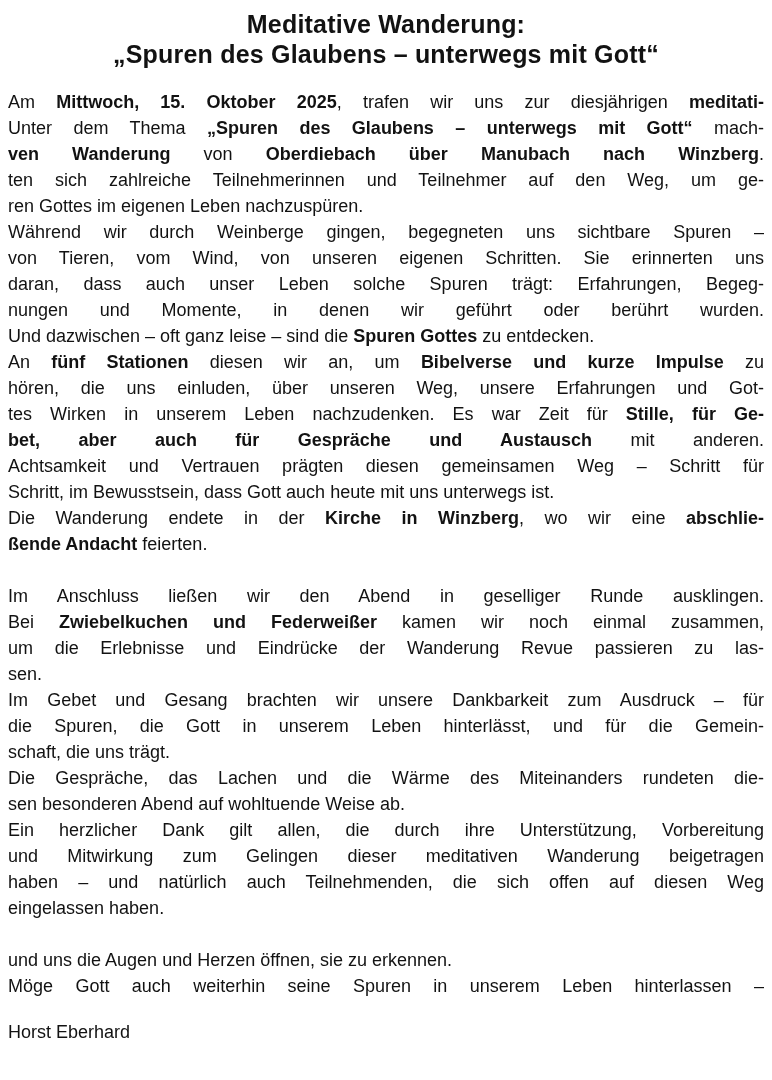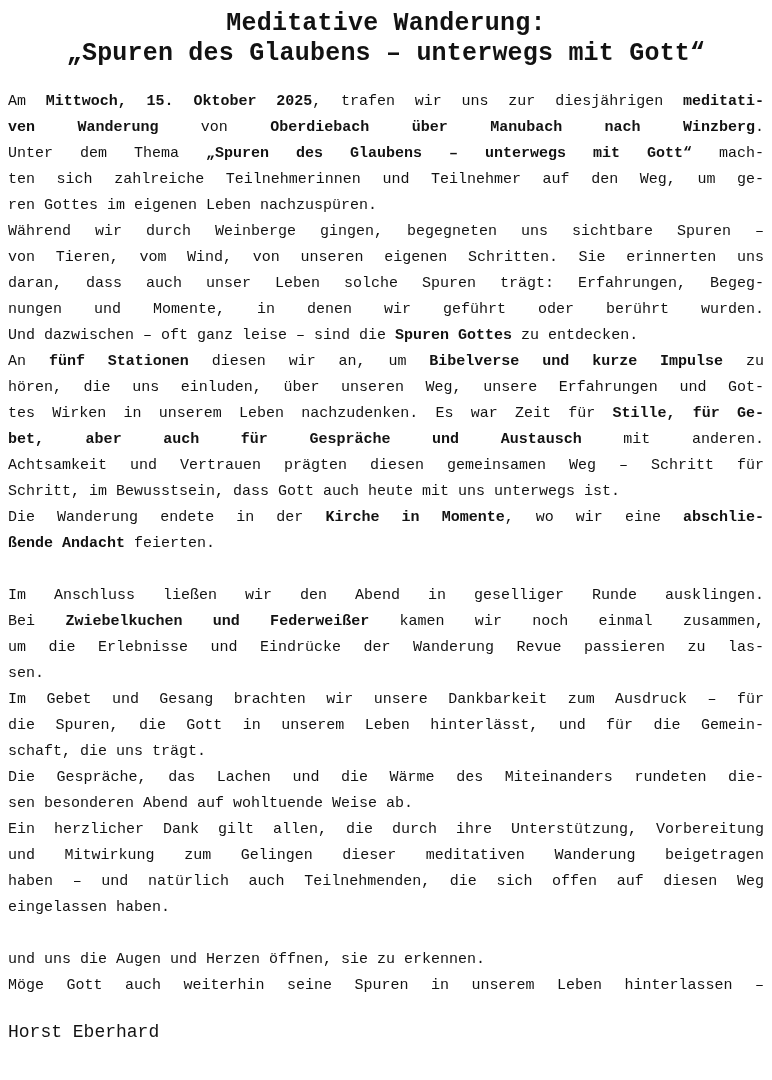--- a/index.html
+++ b/index.html
@@ -8,33 +8,33 @@
     background: #ffffff;
   }
   .page {
     position: relative;
     width: 772px;
     height: 1080px;
     box-sizing: border-box;
     padding: 9px 8px 0 8px;
     background: #ffffff;
     color: #121212;
-    font-family: Liberation Mono, monospace;
+    font-family: Liberation Sans, sans-serif;
     overflow: hidden;
   }
   .doc-title {
     text-align: center;
     font-weight: bold;
     font-size: 25px;
     line-height: 30px;
     margin-bottom: 20px;
     letter-spacing: 0.2px;
   }
   .doc-body {
-    font-size: 15px;
+    font-size: 18px;
     line-height: 26px;
   }
   .para {
     margin: 0;
   }
   .para.gap-after {
     margin-bottom: 26px;
   }
   .line {
     height: 26px;
@@ -62,42 +62,42 @@
 <div class="page">
 
   <div class="doc-title">
     <div>Meditative Wanderung:</div>
     <div>„Spuren des Glaubens – unterwegs mit Gott“</div>
   </div>
 
   <div class="doc-body" id="doc-body">
       <div class="para">
         <div class="line just"><span>Am </span><span class="b">Mittwoch, 15. Oktober 2025</span><span>, trafen wir uns zur diesjährigen </span><span class="b">meditati-</span></div>
+        <div class="line just"><span>Unter dem Thema </span><span class="b">„Spuren des Glaubens – unterwegs mit Gott“</span><span> mach-</span></div>
         <div class="line just"><span class="b">ven Wanderung</span><span> von </span><span class="b">Oberdiebach über Manubach nach Winzberg</span><span>.</span></div>
-        <div class="line just"><span>Unter dem Thema </span><span class="b">„Spuren des Glaubens – unterwegs mit Gott“</span><span> mach-</span></div>
         <div class="line just"><span>ten sich zahlreiche Teilnehmerinnen und Teilnehmer auf den Weg, um ge-</span></div>
         <div class="line"><span>ren Gottes im eigenen Leben nachzuspüren.</span></div>
       </div>
       <div class="para">
         <div class="line just"><span>Während wir durch Weinberge gingen, begegneten uns sichtbare Spuren –</span></div>
         <div class="line just"><span>von Tieren, vom Wind, von unseren eigenen Schritten. Sie erinnerten uns</span></div>
         <div class="line just"><span>daran, dass auch unser Leben solche Spuren trägt: Erfahrungen, Begeg-</span></div>
         <div class="line just"><span>nungen und Momente, in denen wir geführt oder berührt wurden.</span></div>
         <div class="line"><span>Und dazwischen – oft ganz leise – sind die </span><span class="b">Spuren Gottes</span><span> zu entdecken.</span></div>
       </div>
       <div class="para">
         <div class="line just"><span>An </span><span class="b">fünf Stationen</span><span> diesen wir an, um </span><span class="b">Bibelverse und kurze Impulse</span><span> zu</span></div>
         <div class="line just"><span>hören, die uns einluden, über unseren Weg, unsere Erfahrungen und Got-</span></div>
         <div class="line just"><span>tes Wirken in unserem Leben nachzudenken. Es war Zeit für </span><span class="b">Stille, für Ge-</span></div>
         <div class="line just"><span class="b">bet, aber auch für Gespräche und Austausch</span><span> mit anderen.</span></div>
         <div class="line just"><span>Achtsamkeit und Vertrauen prägten diesen gemeinsamen Weg – Schritt für</span></div>
         <div class="line"><span>Schritt, im Bewusstsein, dass Gott auch heute mit uns unterwegs ist.</span></div>
       </div>
       <div class="para gap-after">
-        <div class="line just"><span>Die Wanderung endete in der </span><span class="b">Kirche in Momente</span><span>, wo wir eine </span><span class="b">abschlie-</span></div>
+        <div class="line just"><span>Die Wanderung endete in der </span><span class="b">Kirche in Winzberg</span><span>, wo wir eine </span><span class="b">abschlie-</span></div>
         <div class="line"><span class="b">ßende Andacht</span><span> feierten.</span></div>
       </div>
       <div class="para">
         <div class="line just"><span>Im Anschluss ließen wir den Abend in geselliger Runde ausklingen.</span></div>
         <div class="line just"><span>Bei </span><span class="b">Zwiebelkuchen und Federweißer</span><span> kamen wir noch einmal zusammen,</span></div>
         <div class="line just"><span>um die Erlebnisse und Eindrücke der Wanderung Revue passieren zu las-</span></div>
         <div class="line"><span>sen.</span></div>
       </div>
       <div class="para">
         <div class="line just"><span>Im Gebet und Gesang brachten wir unsere Dankbarkeit zum Ausdruck – für</span></div>

